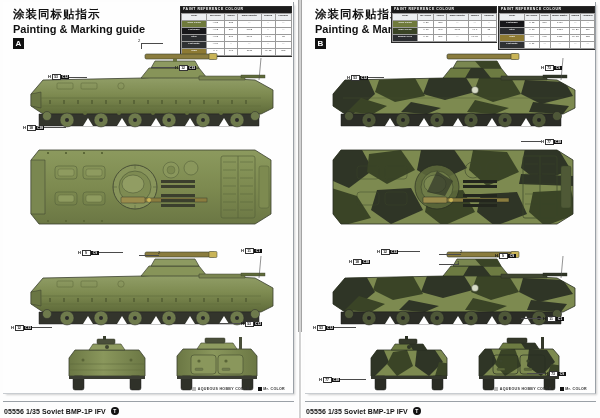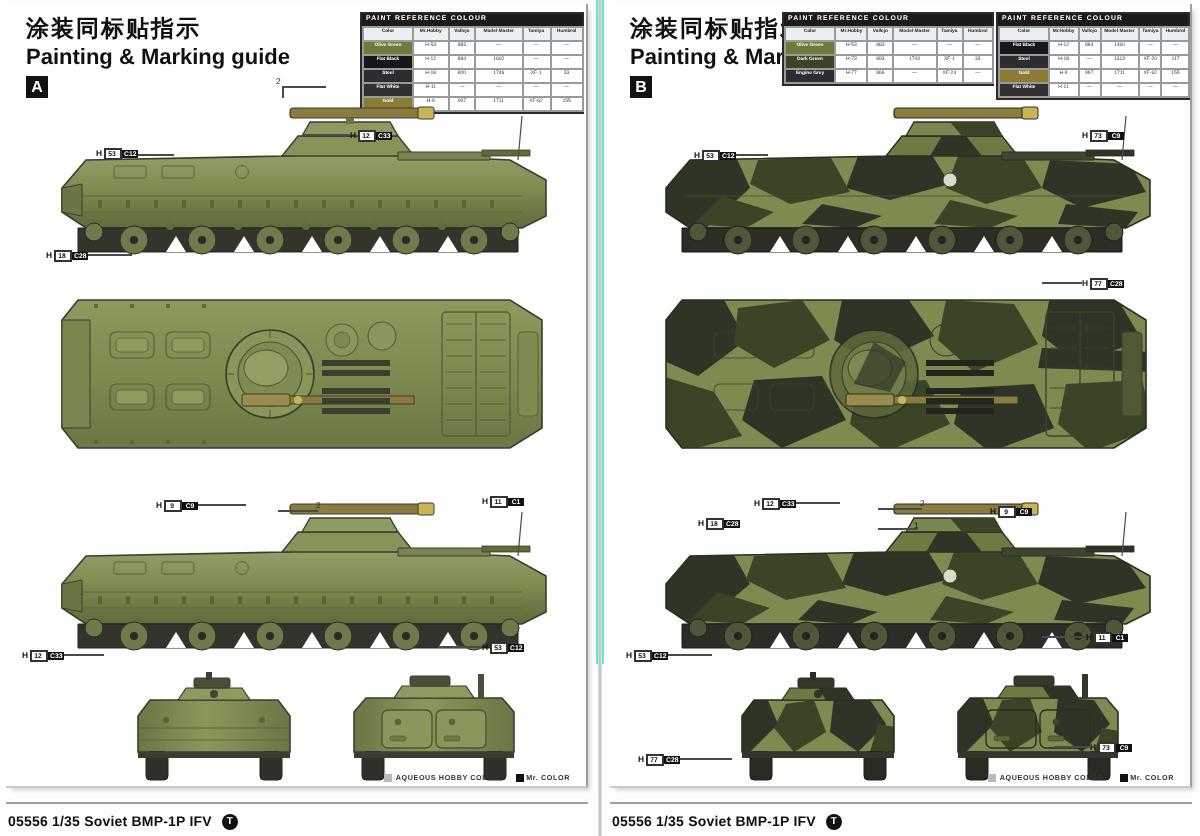--- a/index.html
+++ b/index.html
@@ -2,21 +2,21 @@
 <html><head>
 <meta charset="utf-8">
 <style>
   html,body{margin:0;padding:0;}
   body{
     width:600px;height:418px;
     background:#ffffff;
     font-family:"Liberation Sans", sans-serif;
     overflow:hidden;
   }
-  .sheet{position:relative;width:600px;height:332px;background:#5eead4;}
+  .sheet{position:relative;width:600px;height:332px;background:#a3a3a3;}
 
   
   .panel{
     position:absolute;top:0;width:298px;height:418px;
     background:#fdfdfd;
   }
   .panel.left{left:0;}
   .panel.right{left:302px;}
   .panel-body{
     position:absolute;left:3px;top:2px;right:4px;bottom:24px;

